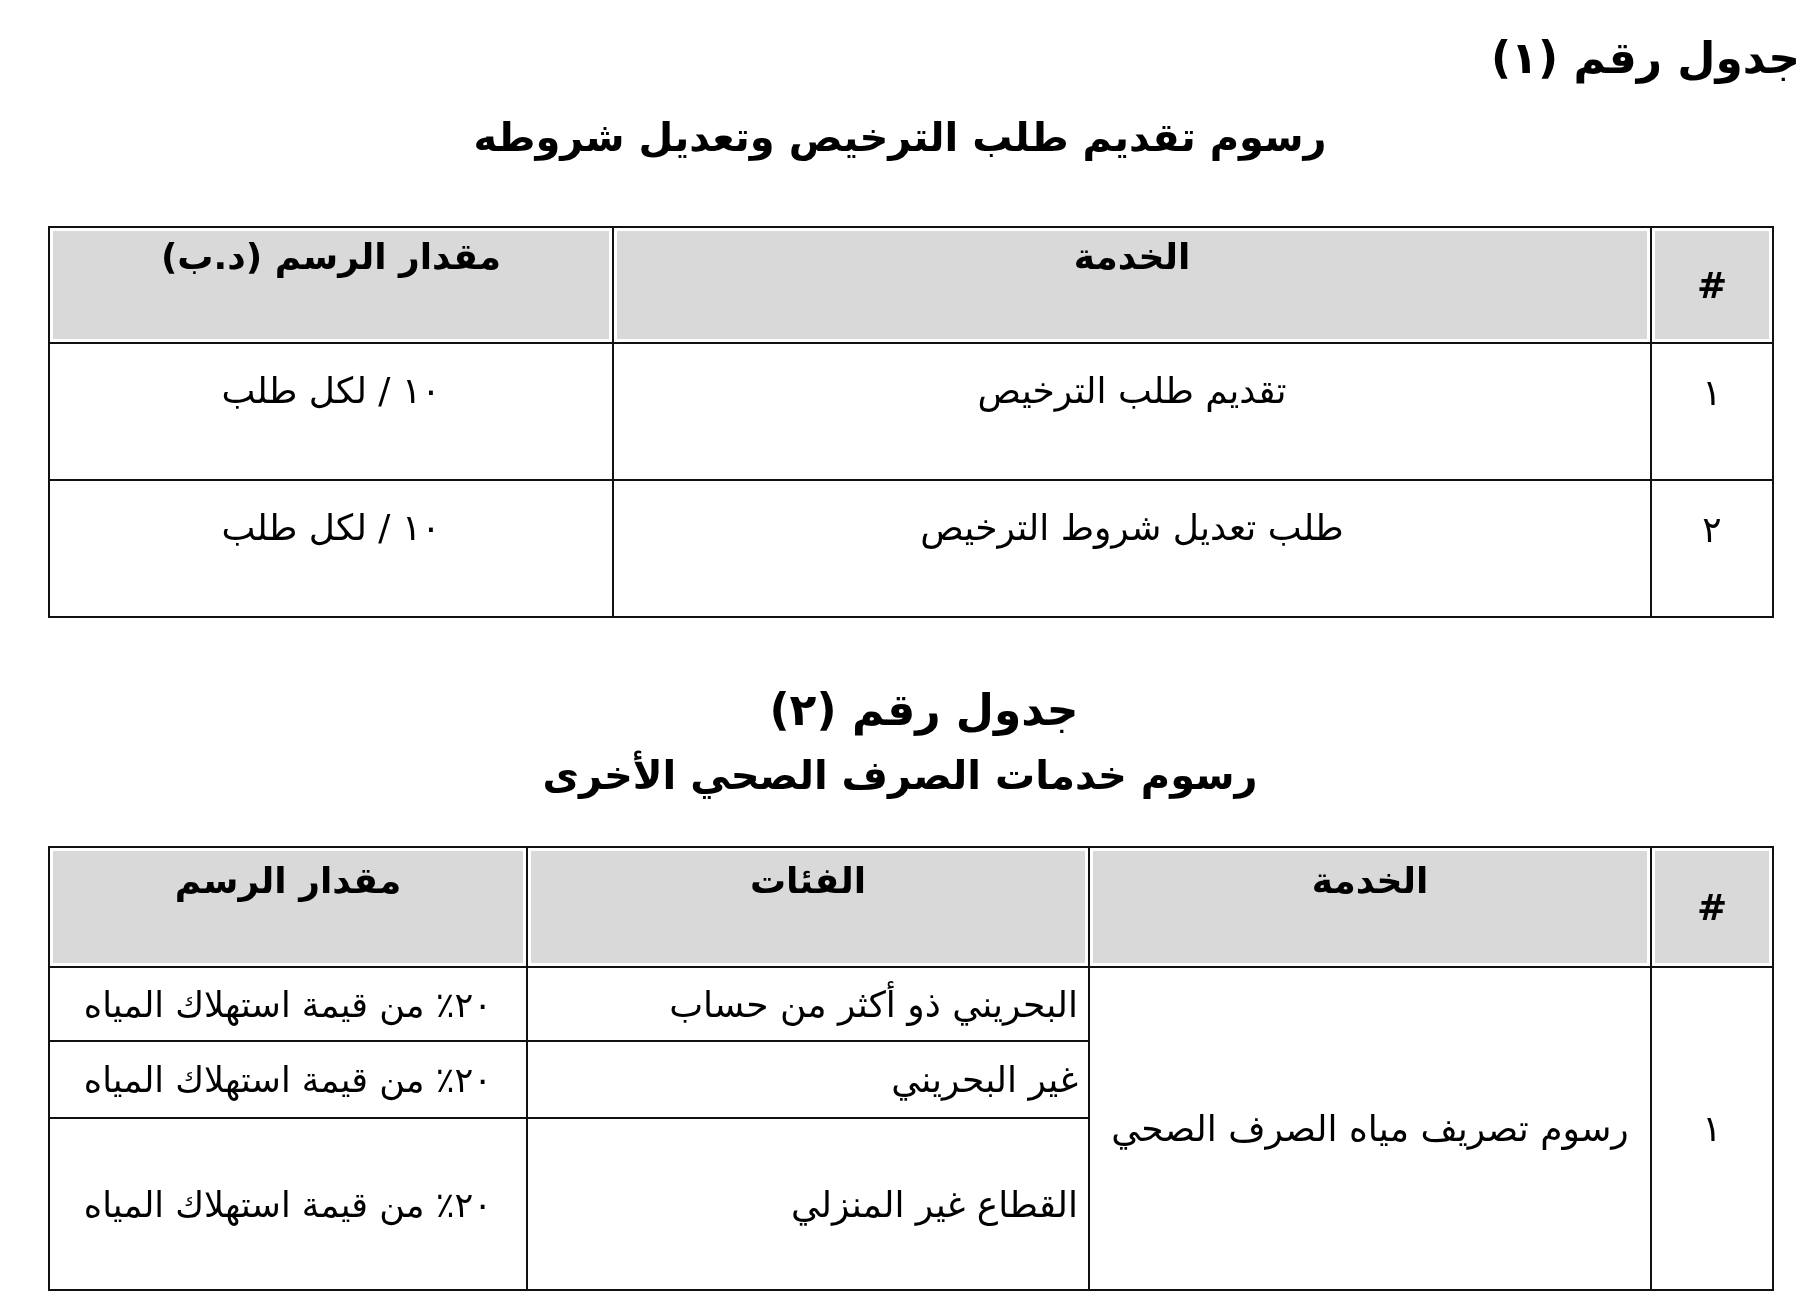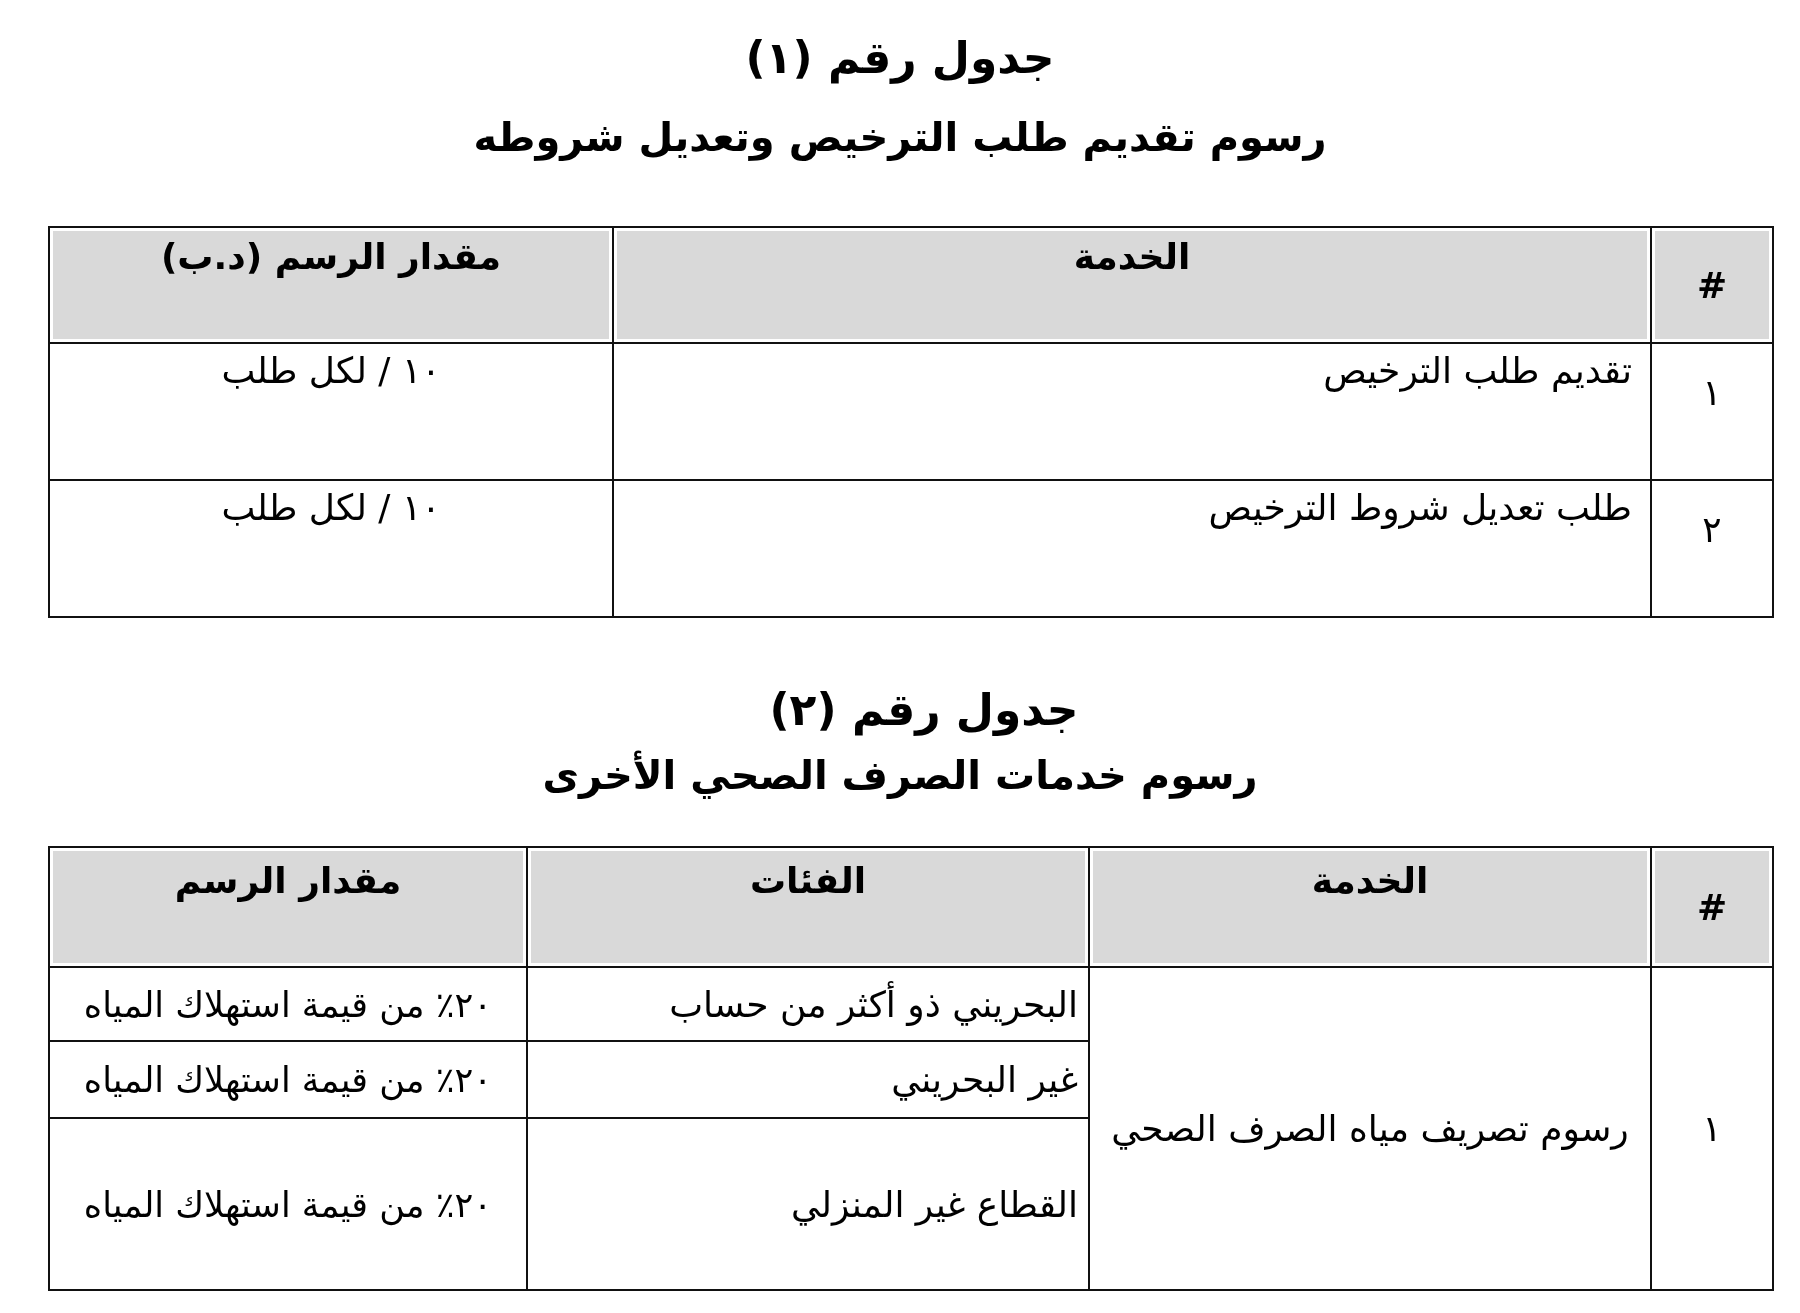--- a/index.html
+++ b/index.html
@@ -4,42 +4,42 @@
 <style>
   html, body { margin: 0; padding: 0; background: #ffffff; }
   body {
     width: 1800px; height: 1313px; position: relative; overflow: hidden;
     font-family: "DejaVu Sans", "Liberation Sans", sans-serif; color: #000;
   }
   .title {
     position: absolute; left: 0; width: 1800px; text-align: center;
     font-weight: bold; direction: rtl; white-space: nowrap;
   }
-  .t1 { top: 32px; font-size: 44px; }
+  .t1 { top: 32px; font-size: 44px; text-align: right; }
   .t2 { top: 114px; font-size: 40px; }
   .t3 { top: 684px; font-size: 44px; margin-left: 24px; }
   .t4 { top: 752px; font-size: 40px; }
 
   table.grid {
     position: absolute; left: 48px; width: 1726px;
     border-collapse: collapse; direction: rtl; table-layout: fixed;
   }
   table.grid td, table.grid th {
     border: 2px solid #111; padding: 0 18px; vertical-align: top;
     font-size: 36px; font-weight: normal;
   }
   table.grid th {
     background: #d9d9d9; font-weight: bold; font-size: 36px;
     box-shadow: inset 0 0 0 3px #ffffff;
   }
   #tbl1 { top: 226px; }
   #tbl1 th { height: 106px; vertical-align: top; padding-top: 8px; }
-  #tbl1 td { height: 107px; padding-top: 6px; }
+  #tbl1 td { height: 107px; padding-top: 26px; }
   #tbl1 .c-num { width: 84px; text-align: center; }
-  #tbl1 .c-svc { width: 1000px; text-align: right; }
+  #tbl1 .c-svc { width: 1000px; text-align: center; }
   #tbl1 .c-fee { text-align: center; }
   #tbl1 .num-cell { padding-top: 28px; }
   #tbl1 th.c-num { vertical-align: middle; padding-top: 0; }
 
   #tbl2 { top: 846px; }
   #tbl2 th { height: 106px; vertical-align: top; padding-top: 12px; }
   #tbl2 .c-num { width: 84px; text-align: center; }
   #tbl2 .c-svc { width: 524px; text-align: center; }
   #tbl2 .c-cat { width: 524px; }
   #tbl2 .c-fee { text-align: center; }

